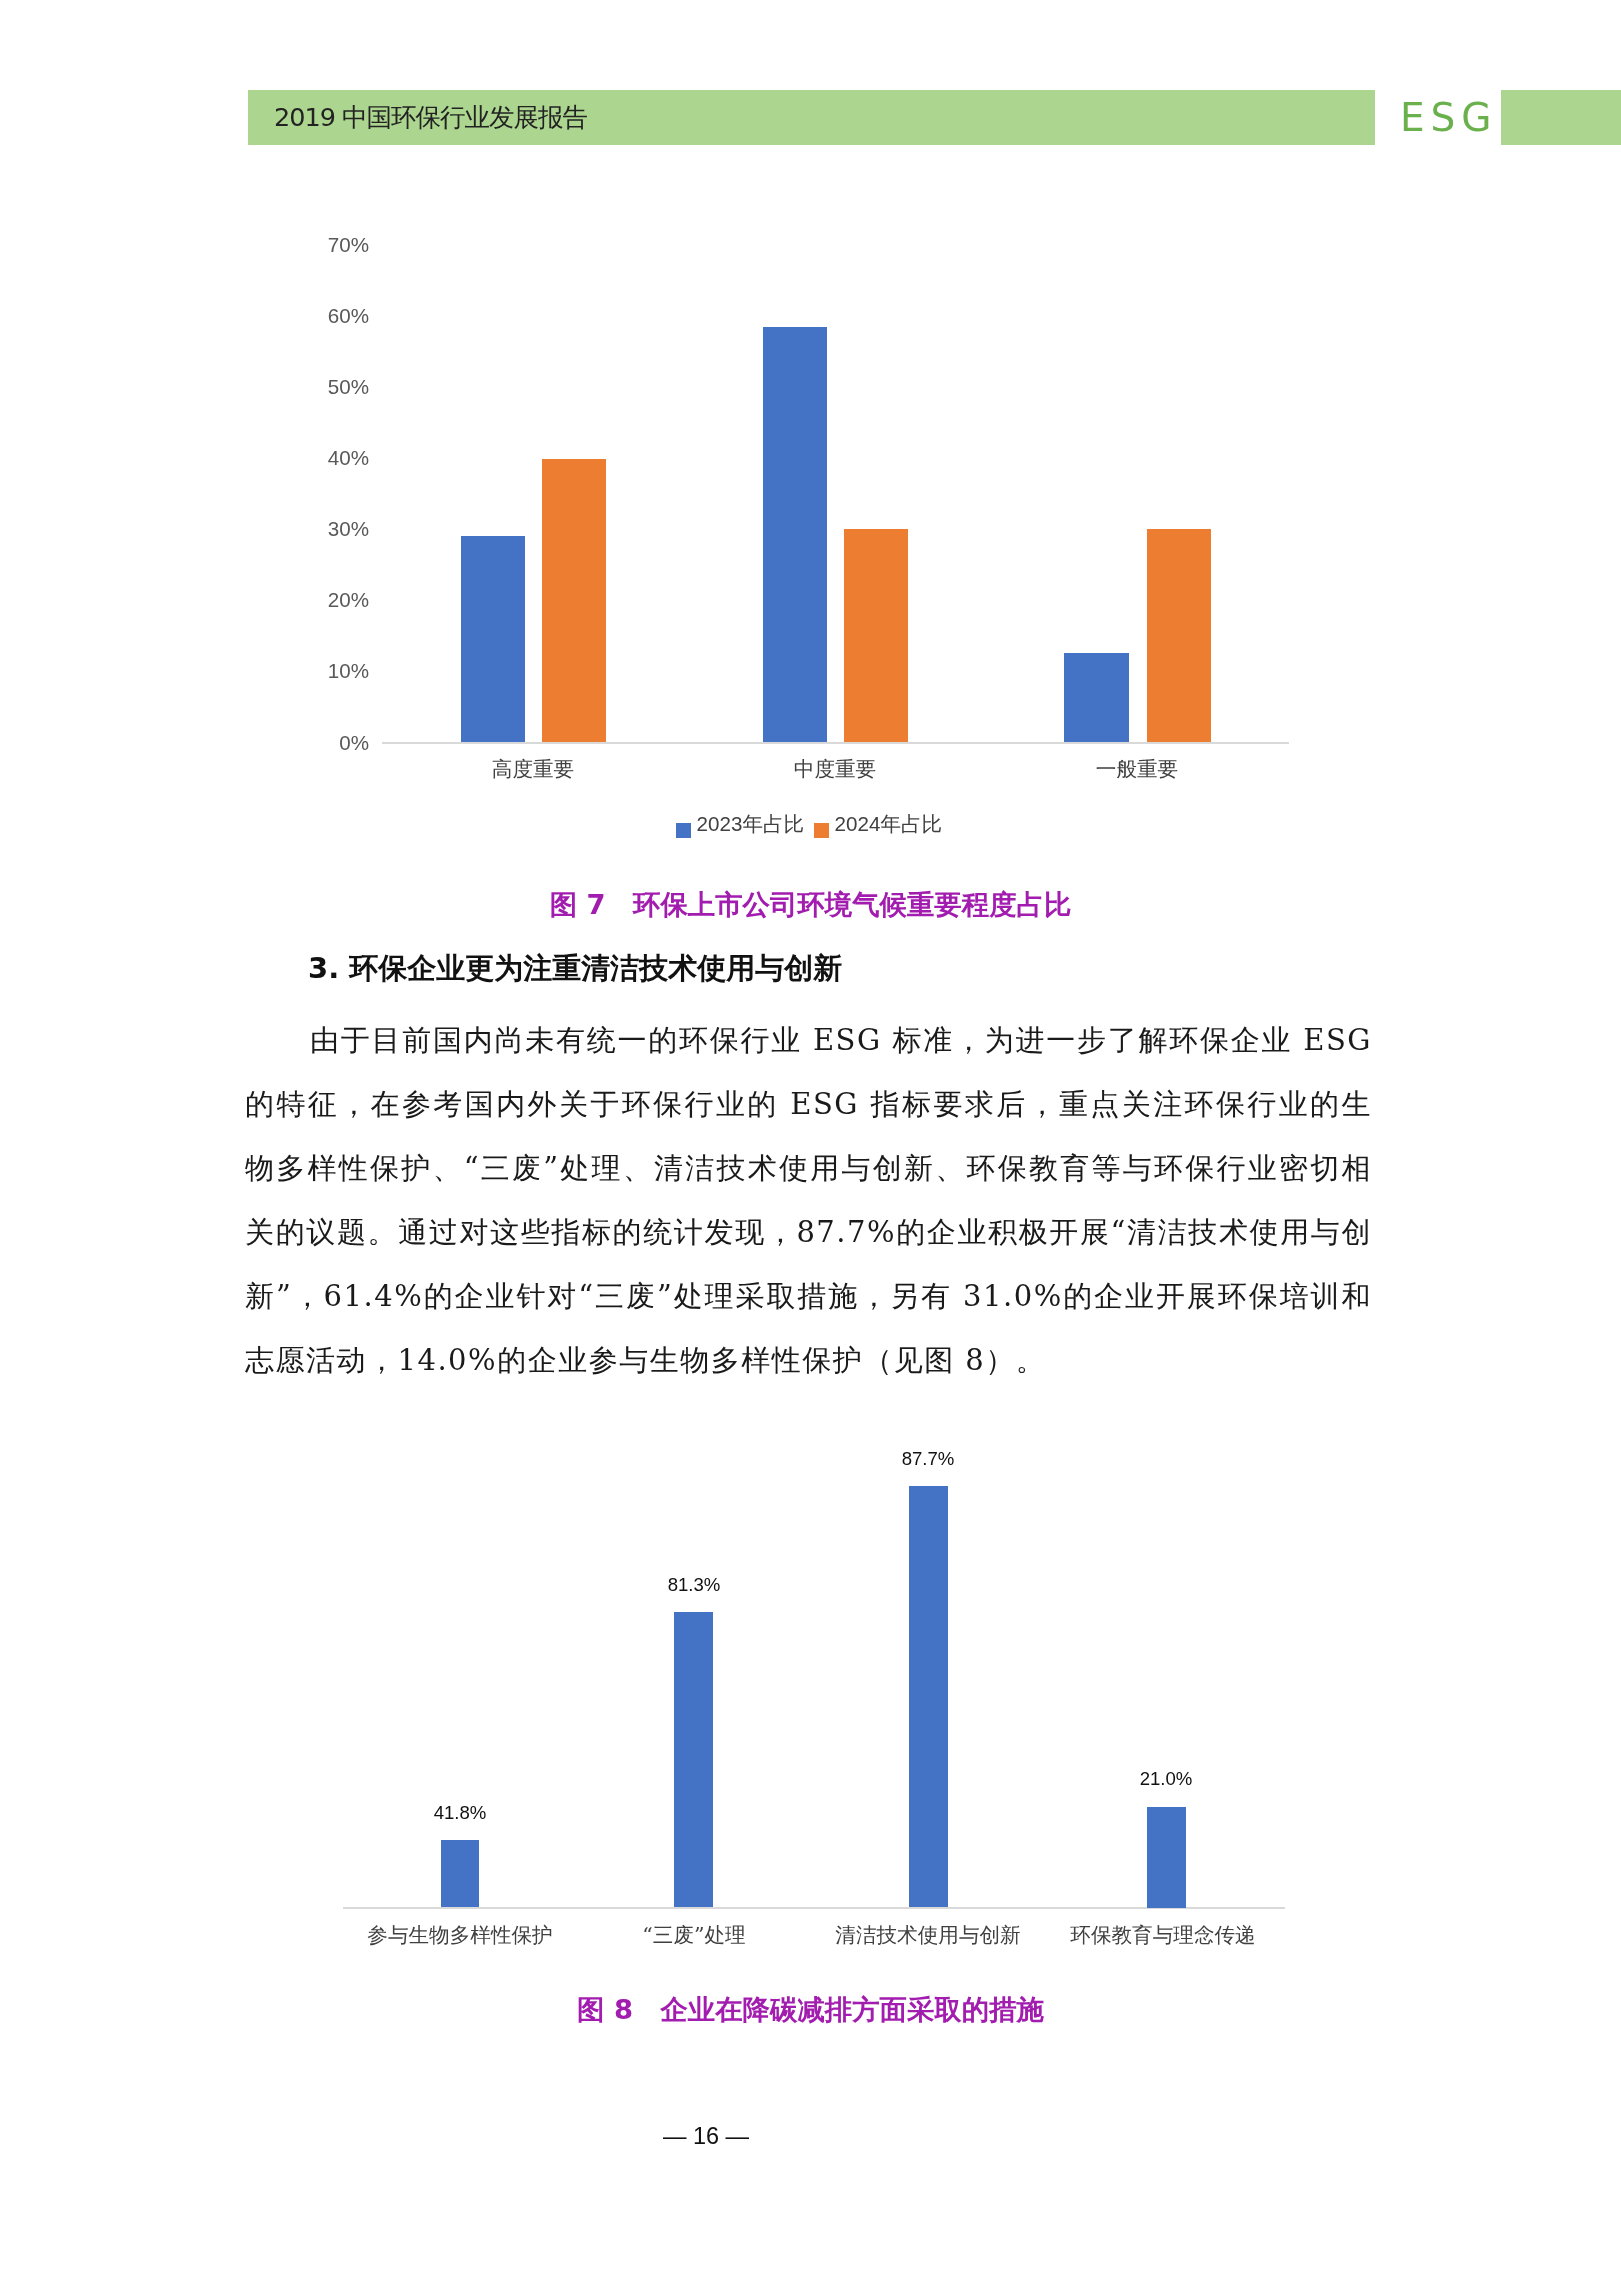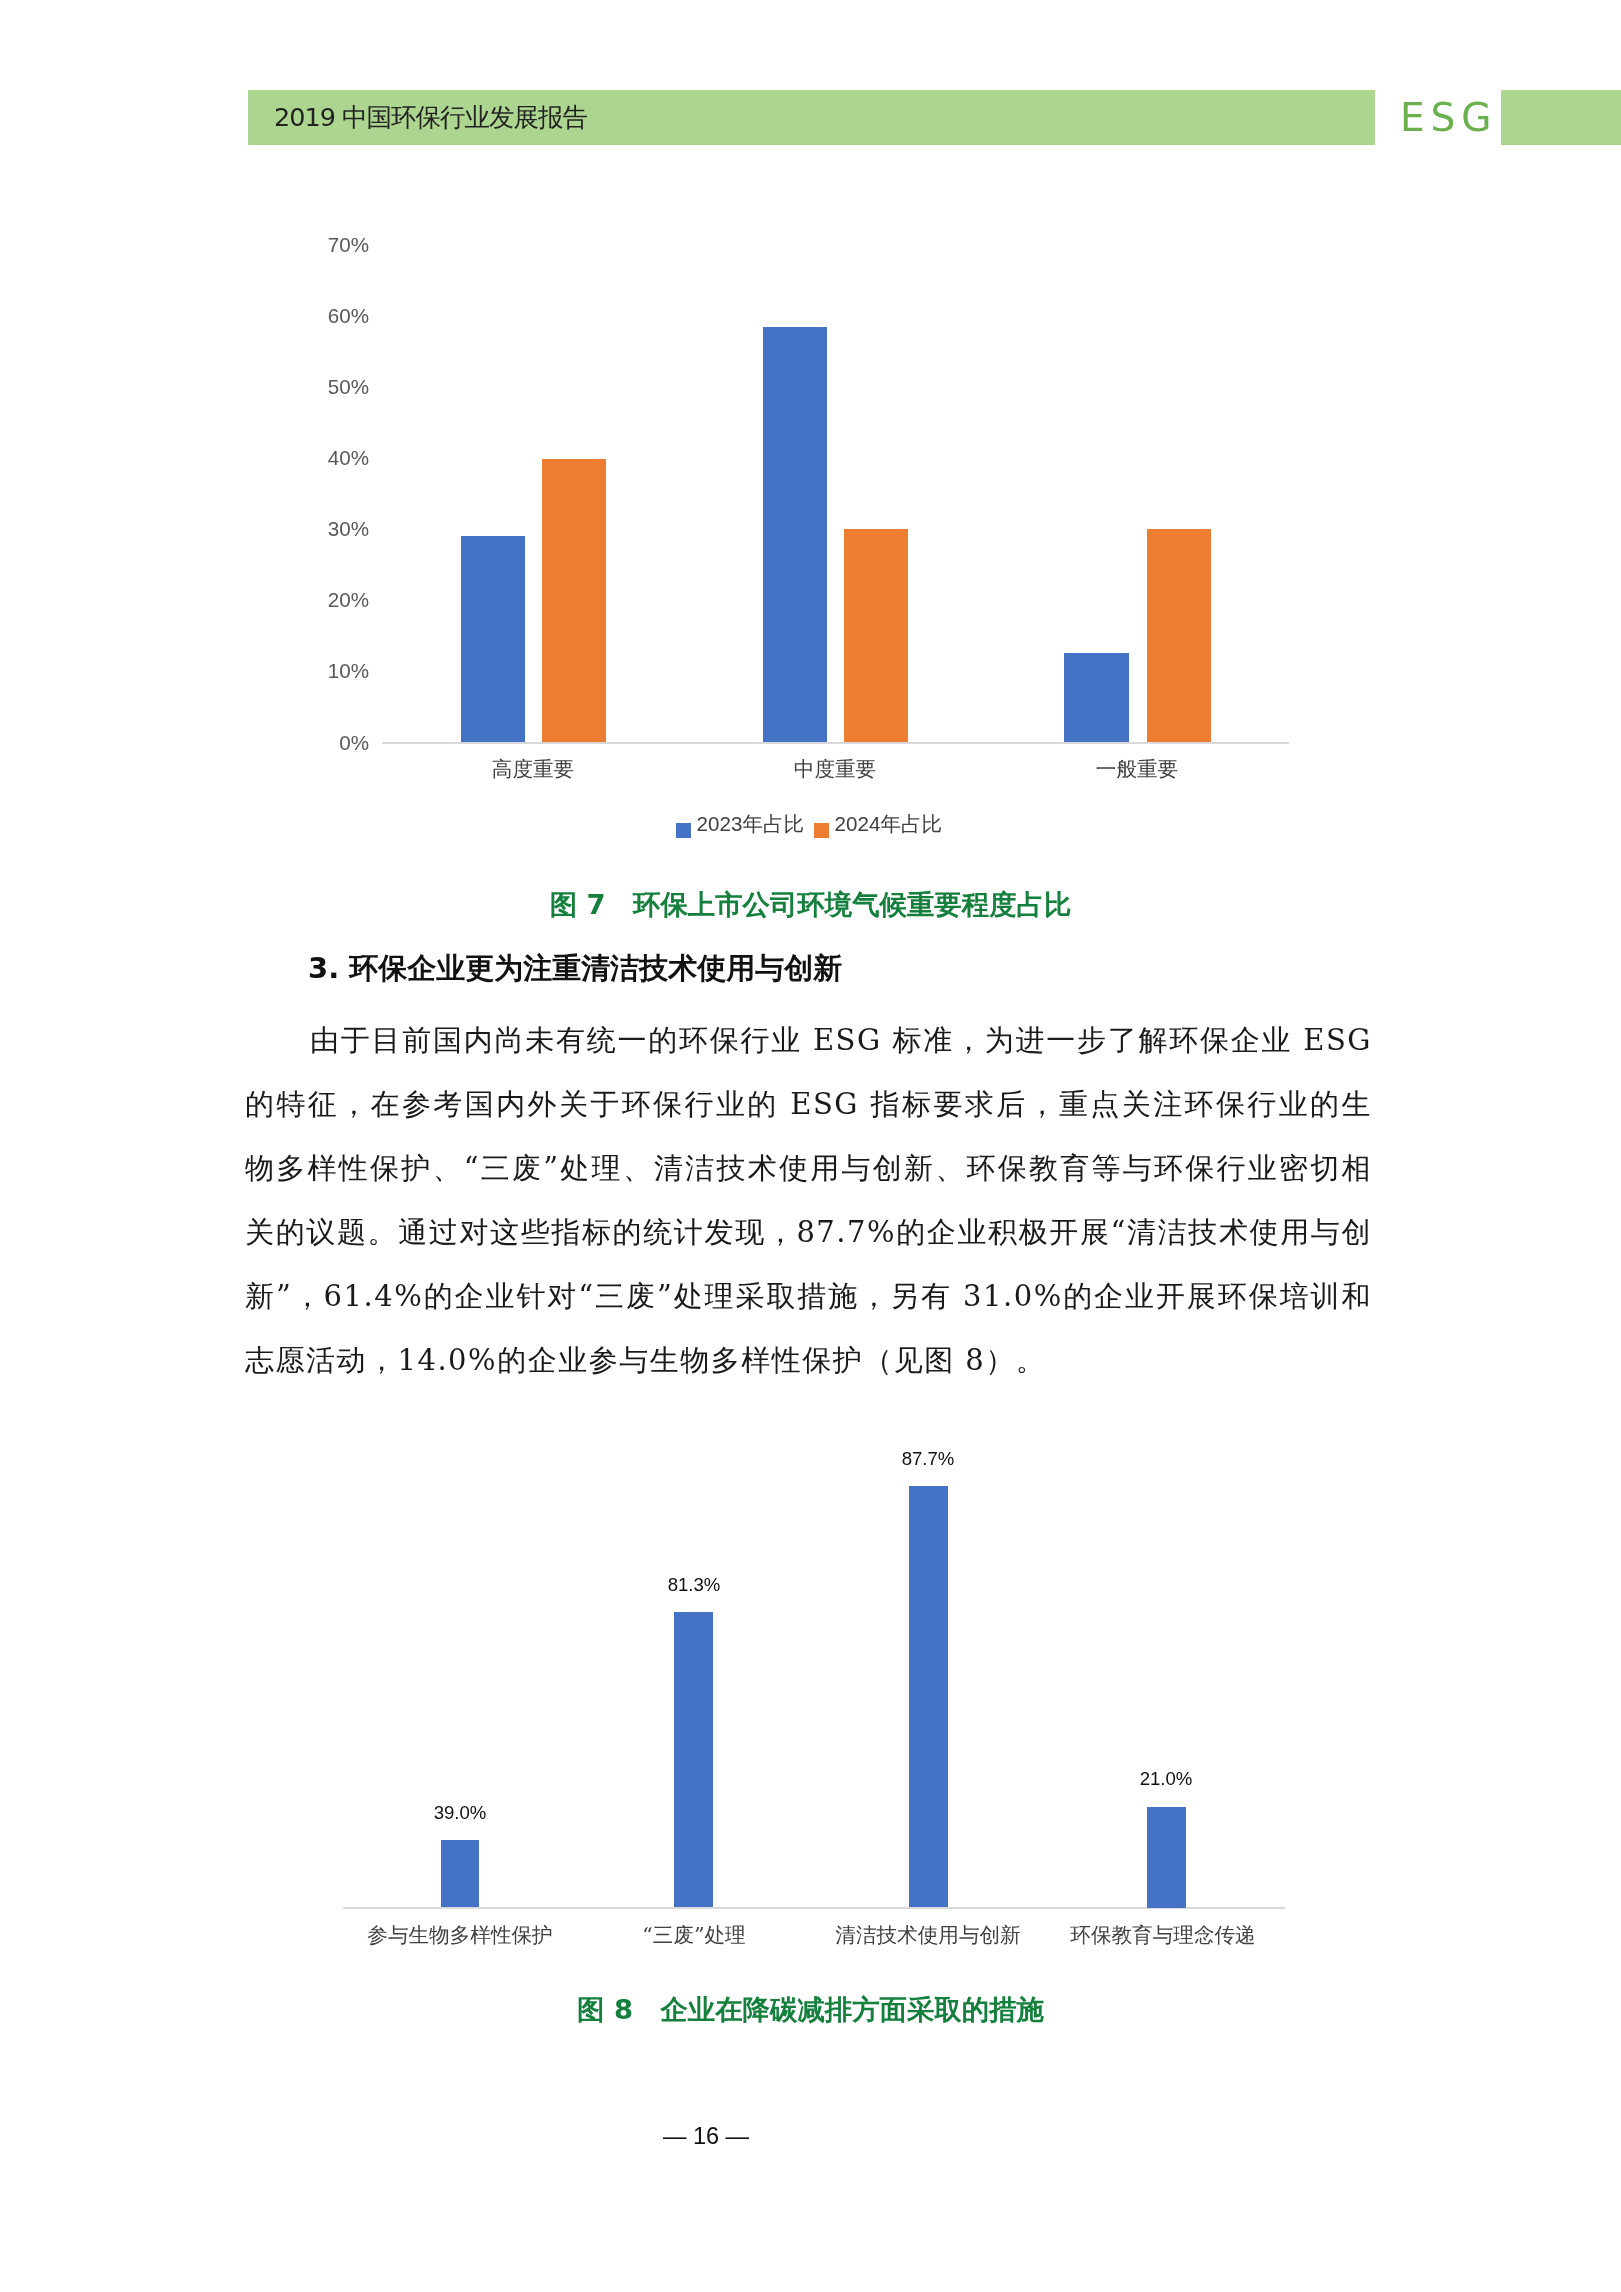--- a/index.html
+++ b/index.html
@@ -20,21 +20,21 @@
   .bar { position:absolute; }
   .cat { position:absolute; font-size:20.6px; color:#404040; text-align:center; transform:translateX(-50%);
          white-space:nowrap; font-family:"DejaVu Serif", serif; }
   .legend { position:absolute; left:676px; top:810px; height:27.4px; display:flex; align-items:center;
             font-size:20.6px; color:#404040; font-family:"Liberation Sans", "DejaVu Sans", sans-serif; }
   .lg-sw { width:14.7px; height:14.7px; display:inline-block; margin-right:5.9px; }
   .lg-item { display:flex; align-items:flex-end; margin-right:9.8px; }
   .dlabel { position:absolute; font-size:18.6px; color:#111; transform:translate(-50%,-50%);
             font-family:"Liberation Sans", "DejaVu Sans", sans-serif; white-space:nowrap; }
   .caption { position:absolute; left:0; width:1621px; text-align:center; font-size:27.4px; font-weight:bold;
-             font-family:"DejaVu Sans", "Liberation Sans", sans-serif; color:#15803d; }
+             font-family:"DejaVu Sans", "Liberation Sans", sans-serif; color:#a21caf; }
   .section-h { position:absolute; left:308px; top:949px; font-size:29px; font-weight:bold;
                font-family:"DejaVu Sans", "Liberation Sans", sans-serif; color:#111; }
   .body-text { position:absolute; left:245px; top:1008px; width:1127px; font-size:29px; line-height:64px;
                text-align:justify; text-indent:65px; color:#1a1a1a; letter-spacing:1.5px; }
   .page-num { position:absolute; left:0; width:1412px; text-align:center; top:2123px; font-size:23.5px;
               font-family:"Liberation Sans", "DejaVu Sans", sans-serif; color:#111; }
 </style>
 </head>
 <body>
 
@@ -84,21 +84,21 @@
 <div class="body-text">由于目前国内尚未有统一的环保行业 ESG 标准，为进一步了解环保企业 ESG 的特征，在参考国内外关于环保行业的 ESG 指标要求后，重点关注环保行业的生物多样性保护、“三废”处理、清洁技术使用与创新、环保教育等与环保行业密切相关的议题。通过对这些指标的统计发现，87.7%的企业积极开展“清洁技术使用与创新”，61.4%的企业针对“三废”处理采取措施，另有 31.0%的企业开展环保培训和志愿活动，14.0%的企业参与生物多样性保护（见图 8）。</div>
 
 <div id="fig8">
   <div class="axis" style="left:343px; width:942px; top:1907px;"></div>
 
   <div class="bar f8bar" style="left: 441px; width: 38px; top: 1840px; height: 67px; background: rgb(68, 114, 196);"></div>
   <div class="bar f8bar" style="left: 674px; width: 39px; top: 1612px; height: 295px; background: rgb(68, 114, 196);"></div>
   <div class="bar f8bar" style="left: 909px; width: 39px; top: 1486px; height: 421px; background: rgb(68, 114, 196);"></div>
   <div class="bar f8bar" style="left: 1147px; width: 39px; top: 1807px; height: 101px; background: rgb(68, 114, 196);"></div>
 
-  <div class="dlabel f8lab" style="left: 460px; top: 1813px;">39.0%</div>
+  <div class="dlabel f8lab" style="left: 460px; top: 1813px;">41.8%</div>
   <div class="dlabel f8lab" style="left: 694px; top: 1585px;">81.3%</div>
   <div class="dlabel f8lab" style="left: 928px; top: 1459px;">87.7%</div>
   <div class="dlabel f8lab" style="left: 1166px; top: 1779px;">21.0%</div>
 
   <div class="cat" style="left:460px; top:1921px;">参与生物多样性保护</div>
   <div class="cat" style="left:694px; top:1921px;">“三废”处理</div>
   <div class="cat" style="left:928px; top:1921px;">清洁技术使用与创新</div>
   <div class="cat" style="left:1163px; top:1921px;">环保教育与理念传递</div>
 </div>
 

